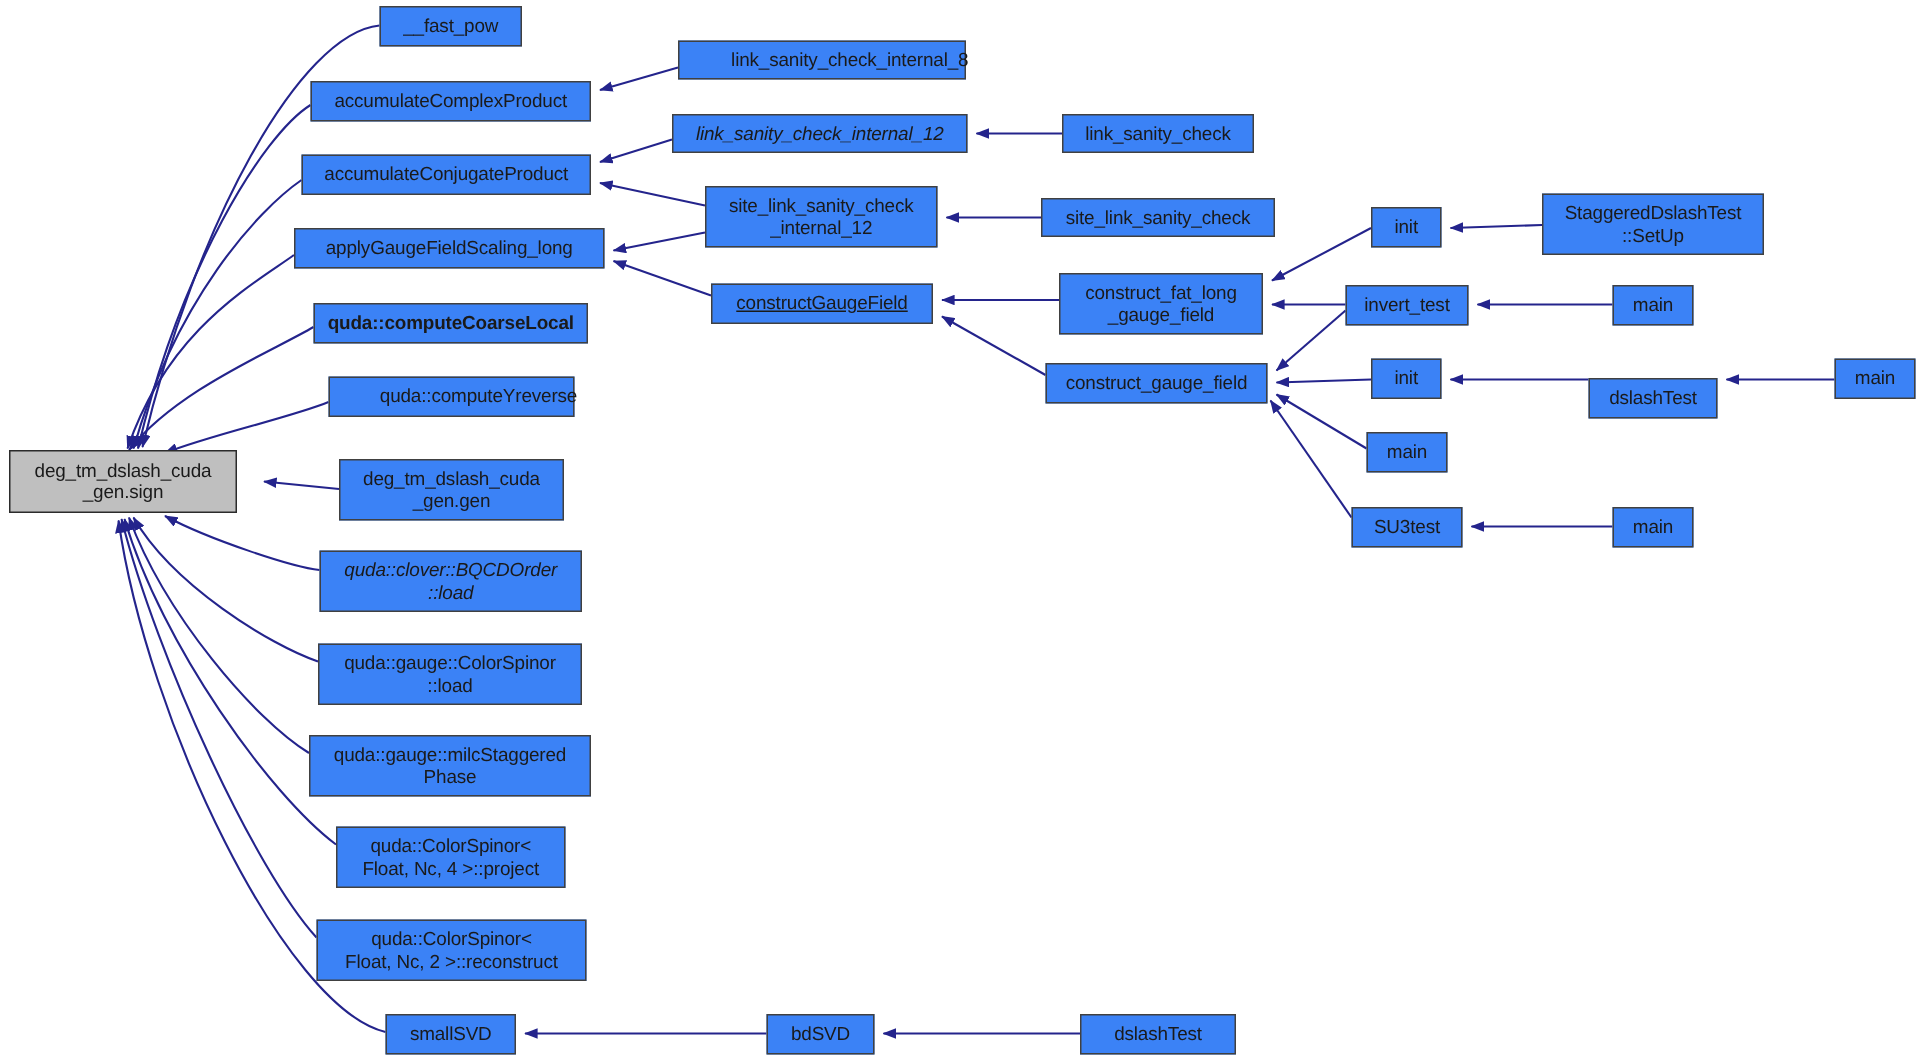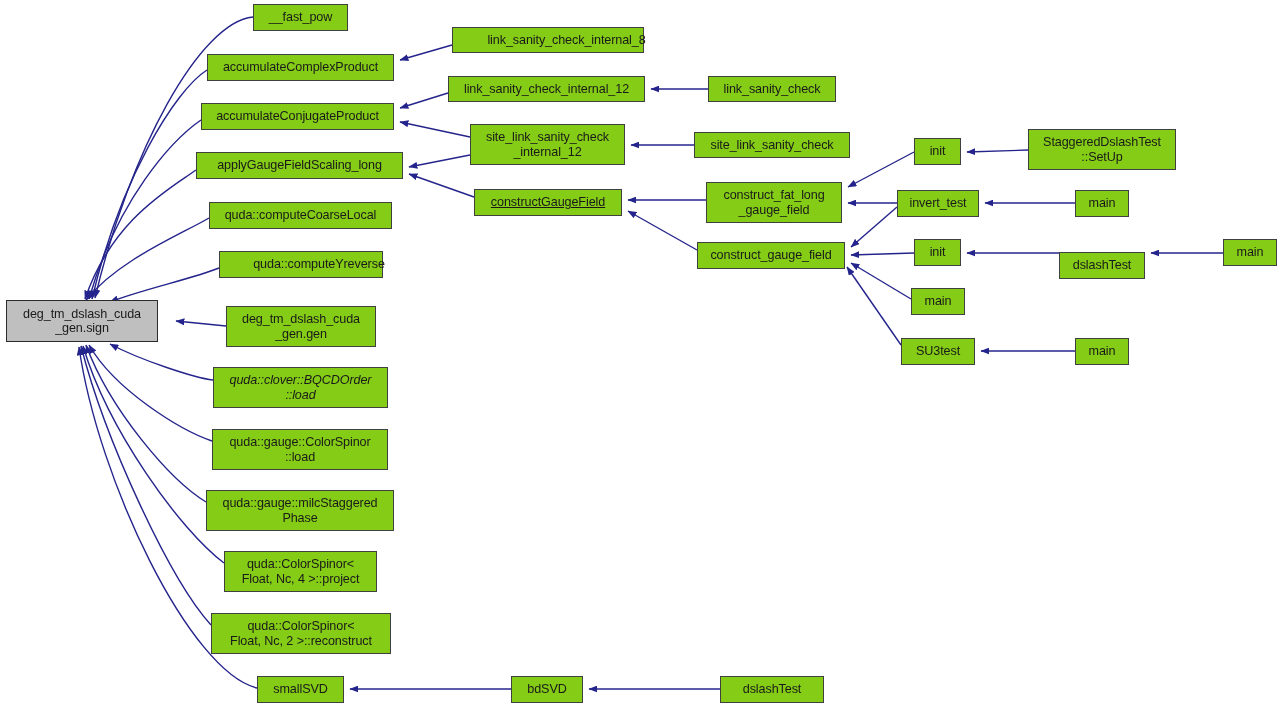--- a/index.html
+++ b/index.html
@@ -6,21 +6,21 @@
   body{
     font-family:"Liberation Sans", sans-serif;
     width:1280px;height:708px;overflow:hidden;
   }
   #graph{position:relative;width:1280px;height:708px;}
   svg.edges{position:absolute;left:0;top:0;width:1280px;height:708px;}
   .node{
     position:absolute;
     box-sizing:border-box;
     border:1px solid #404040;
-    background:#84cc16;
+    background:#3b82f6;
     color:#1a1a1a;
     font-size:12.6px;
     line-height:14.5px;
     display:flex;
     align-items:center;
     justify-content:center;
     text-align:center;
     white-space:pre;
     letter-spacing:-0.1px;
   }
@@ -77,37 +77,37 @@
         <path d="M720,689 L589,689" fill="none" stroke="#24248c" stroke-width="1.4" marker-end="url(#arrowhead)"></path>
       </g>
   </svg>
   <div id="node-layer">
       <div class="node highlight" style="left: 6px; top: 300px; width: 152px; height: 42px;">deg_tm_dslash_cuda
 _gen.sign</div>
       <div class="node" style="left: 253px; top: 4px; width: 95px; height: 27px;">__fast_pow</div>
       <div class="node" style="left: 207px; top: 54px; width: 187px; height: 27px;">accumulateComplexProduct</div>
       <div class="node" style="left: 201px; top: 103px; width: 193px; height: 27px;">accumulateConjugateProduct</div>
       <div class="node" style="left: 196px; top: 152px; width: 207px; height: 27px;">applyGaugeFieldScaling_long</div>
-      <div class="node" style="left: 209px; top: 202px; width: 183px; height: 27px;">quda::computeCoarseLocal</div>
+      <div class="node" style="left: 209px; top: 202px; width: 183px; height: 27px; font-weight: bold;">quda::computeCoarseLocal</div>
       <div class="node" style="left: 219px; top: 251px; width: 164px; height: 27px; padding-left: 36px;">quda::computeYreverse</div>
       <div class="node" style="left: 226px; top: 306px; width: 150px; height: 41px;">deg_tm_dslash_cuda
 _gen.gen</div>
       <div class="node" style="left: 213px; top: 367px; width: 175px; height: 41px; font-style: italic;">quda::clover::BQCDOrder
 ::load</div>
       <div class="node" style="left: 212px; top: 429px; width: 176px; height: 41px;">quda::gauge::ColorSpinor
 ::load</div>
       <div class="node" style="left: 206px; top: 490px; width: 188px; height: 41px;">quda::gauge::milcStaggered
 Phase</div>
       <div class="node" style="left: 224px; top: 551px; width: 153px; height: 41px;">quda::ColorSpinor&lt;
 Float, Nc, 4 &gt;::project</div>
       <div class="node" style="left: 211px; top: 613px; width: 180px; height: 41px;">quda::ColorSpinor&lt;
 Float, Nc, 2 &gt;::reconstruct</div>
       <div class="node" style="left: 257px; top: 676px; width: 87px; height: 27px;">smallSVD</div>
       <div class="node" style="left: 452px; top: 27px; width: 192px; height: 26px; padding-left: 37px;">link_sanity_check_internal_8</div>
-      <div class="node" style="left: 448px; top: 76px; width: 197px; height: 26px;">link_sanity_check_internal_12</div>
+      <div class="node" style="left: 448px; top: 76px; width: 197px; height: 26px; font-style: italic;">link_sanity_check_internal_12</div>
       <div class="node" style="left: 470px; top: 124px; width: 155px; height: 41px;">site_link_sanity_check
 _internal_12</div>
       <div class="node" style="left: 474px; top: 189px; width: 148px; height: 27px; text-decoration: underline;">constructGaugeField</div>
       <div class="node" style="left: 708px; top: 76px; width: 128px; height: 26px;">link_sanity_check</div>
       <div class="node" style="left: 694px; top: 132px; width: 156px; height: 26px;">site_link_sanity_check</div>
       <div class="node" style="left: 706px; top: 182px; width: 136px; height: 41px;">construct_fat_long
 _gauge_field</div>
       <div class="node" style="left: 697px; top: 242px; width: 148px; height: 27px;">construct_gauge_field</div>
       <div class="node" style="left: 914px; top: 138px; width: 47px; height: 27px;">init</div>
       <div class="node" style="left: 897px; top: 190px; width: 82px; height: 27px;">invert_test</div>

